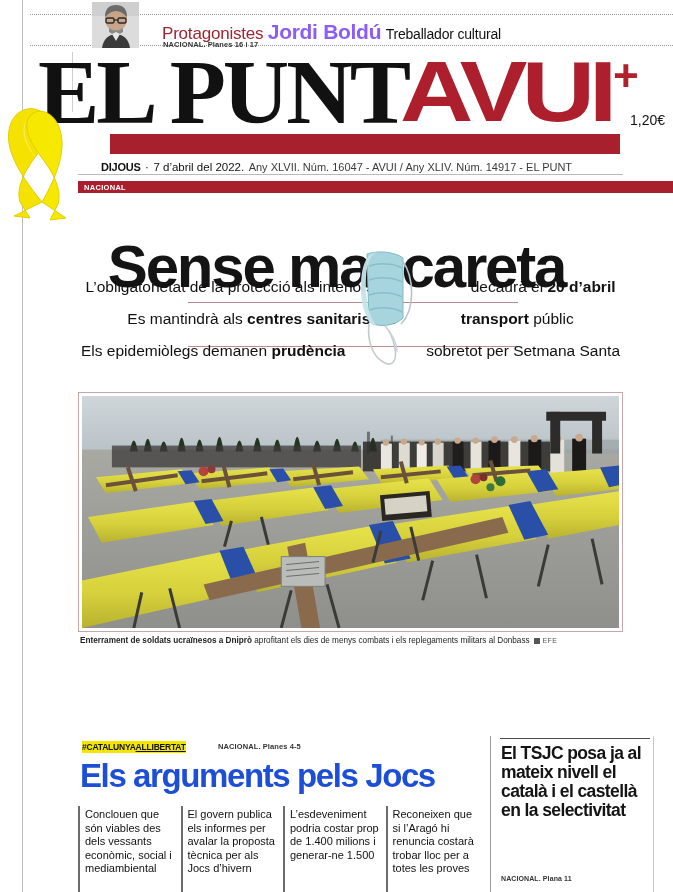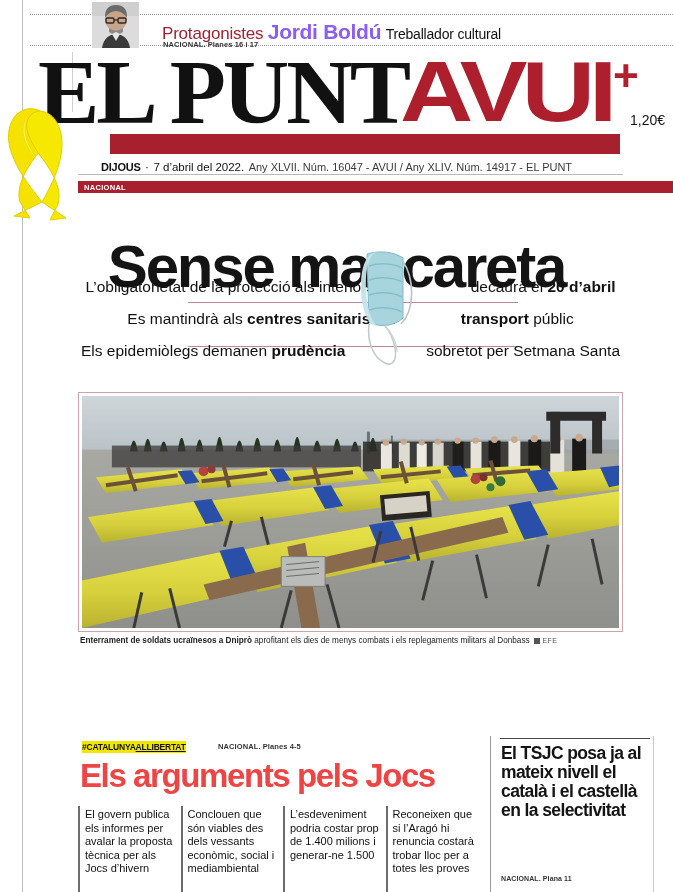--- a/index.html
+++ b/index.html
@@ -83,21 +83,21 @@
   .box2 .dek b{font-weight:bold;}
   .box2 .ref{position:absolute;left:0;right:0;top:57px;text-align:center;font-size:7px;font-weight:bold;color:#333;letter-spacing:.2px;}
 
   
   .botleft{position:absolute;left:78px;top:736px;width:410px;height:156px;}
   .hashtag{position:absolute;left:4px;top:5px;height:12px;background:#f2e600;padding:0 0;
            font-size:8.5px;font-weight:bold;color:#111;line-height:12px;letter-spacing:-.2px;}
   .hashtag u{text-decoration:underline;}
   .botleft .ref{position:absolute;left:140px;top:6px;font-size:7.5px;font-weight:bold;color:#333;letter-spacing:.1px;}
   .botleft h2{margin:0;position:absolute;left:2px;top:22px;font-family:"Liberation Sans",sans-serif;
-              font-weight:bold;font-size:33px;letter-spacing:-1.4px;color:#ef4444;line-height:36px;}
+              font-weight:bold;font-size:33px;letter-spacing:-1.4px;color:#1d4ed8;line-height:36px;}
   .cols{position:absolute;left:0;top:70px;width:410px;height:86px;display:flex;}
   .col{flex:1;border-left:2px solid #6c6c6c;padding:2px 6px 0 5px;box-sizing:border-box;
        font-size:11px;line-height:13.5px;color:#111;}
   .col:first-child{border-left:2px solid #6c6c6c;}
 
   
   .rail{position:absolute;left:500px;top:736px;width:160px;height:156px;}
   .rail .toprule{position:absolute;left:0;top:2px;width:150px;height:1px;background:#4a4a4a;}
   .rail h3{margin:0;position:absolute;left:1px;top:8px;width:158px;
            font-family:"Liberation Sans",sans-serif;font-weight:bold;font-size:17.5px;line-height:19px;
@@ -400,22 +400,22 @@
 
 
   <div class="botleft">
     <div class="hashtag">
       <span>#CATALUNYA</span><u>ALLIBERTAT</u>
     </div>
     <div class="ref">NACIONAL. Planes 4-5</div>
     <h2>Els arguments pels Jocs</h2>
 
     <div class="cols">
+      <div class="col">Conclouen que són viables des dels vessants econòmic, social i mediambiental</div>
       <div class="col">El govern publica els informes per avalar la proposta tècnica per als Jocs d’hivern</div>
-      <div class="col">Conclouen que són viables des dels vessants econòmic, social i mediambiental</div>
       <div class="col">L’esdeveniment podria costar prop de 1.400 milions i generar-ne 1.500</div>
       <div class="col">Reconeixen que si l’Aragó hi renuncia costarà trobar lloc per a totes les proves</div>
     </div>
 
   </div>
 
   <div class="rail">
     <div class="vline"></div>
     <div class="vline2"></div>
     <div class="toprule"></div>

